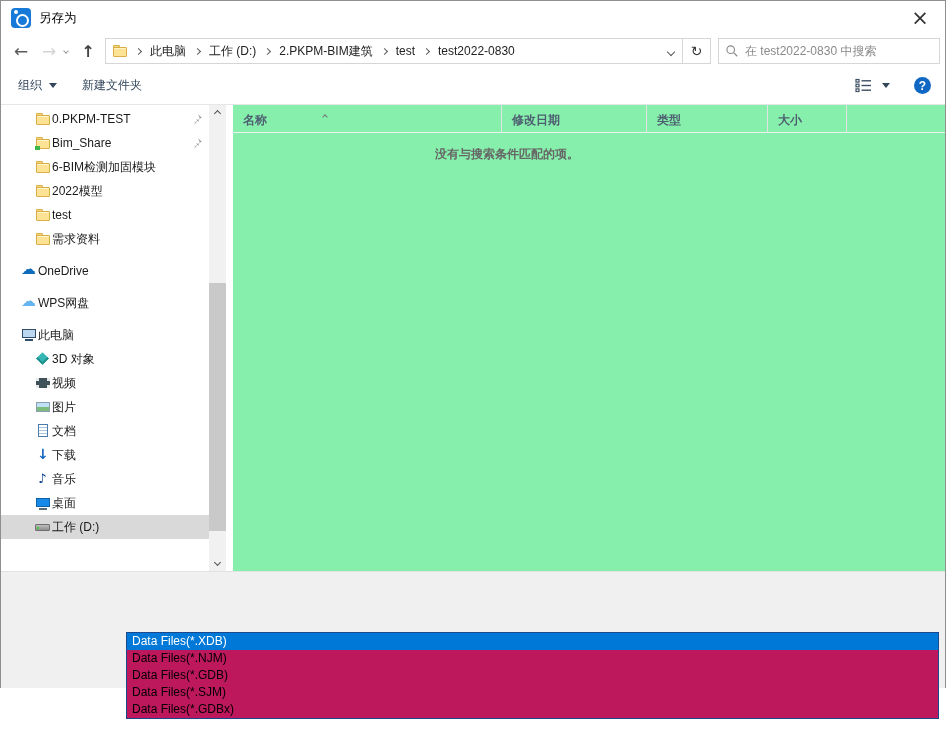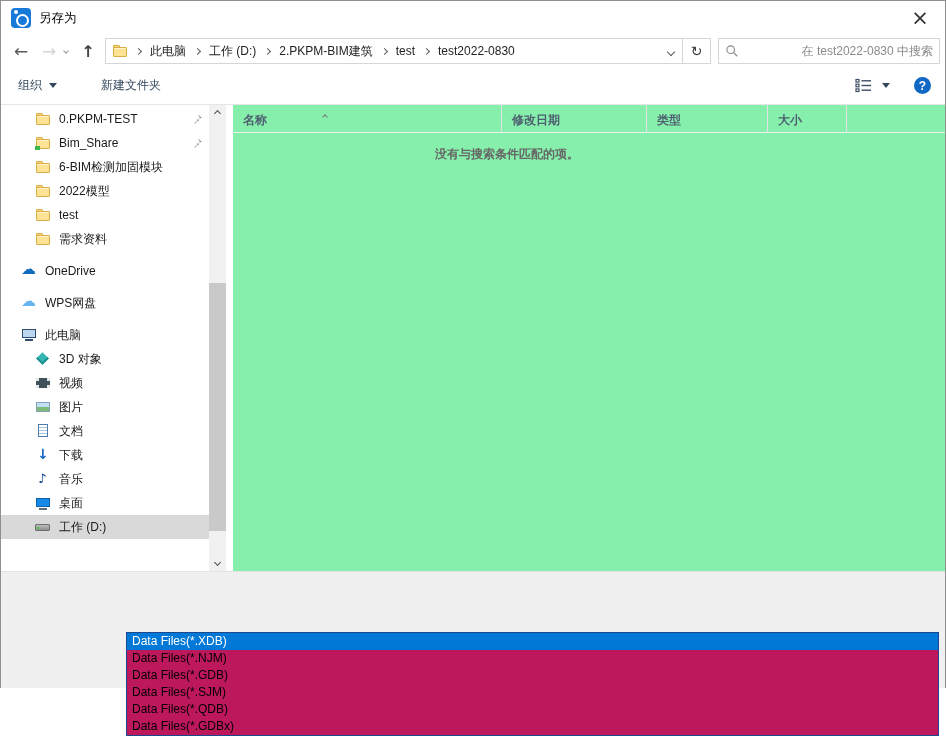--- a/index.html
+++ b/index.html
@@ -43,41 +43,41 @@
   .addressbar { width:578px; height:26px; border:1px solid #d6d6d6; background:#fff;
     display:flex; align-items:center; padding:0 8px 0 6px; }
   .crumbs { display:flex; align-items:center; gap:9px; margin-left:7px; white-space:nowrap; }
   .crumb { color:#222; cursor:default; }
   .addr-chev { margin-left:auto; }
   .refresh-btn { width:28px; height:26px; border:1px solid #d6d6d6; border-left:none;
     display:flex; align-items:center; justify-content:center;
     font-family:"DejaVu Sans",sans-serif; font-size:14px; color:#3c3c3c; }
   .searchbox { flex:1; height:26px; border:1px solid #d6d6d6; margin:0 5px 0 7px;
     display:flex; align-items:center; padding:0 6px; gap:6px; background:#fff; }
-  .searchbox input { border:none; outline:none; flex:1; font:12px "Liberation Sans","DejaVu Sans",sans-serif; color:#333;text-align:right; }
+  .searchbox input { border:none; outline:none; flex:1; font:12px "Liberation Sans","DejaVu Sans",sans-serif; color:#333; }
   .searchbox input::placeholder { color:#8a8a8a; opacity:1; }
 
   
   .toolbar { position:absolute; left:0; top:66px; width:100%; height:38px;
     display:flex; align-items:center; padding:0 14px 0 17px;
     background:#fff; border-bottom:1px solid #e6e6e6; }
   .tool-btn { display:flex; align-items:center; gap:7px; color:#33475c; cursor:default; }
-  .tool-btn + .tool-btn { margin-left:44px; }
+  .tool-btn + .tool-btn { margin-left:25px; }
   .tri-down { width:0; height:0; border-left:4px solid transparent; border-right:4px solid transparent;
     border-top:5px solid #33475c; }
   .toolbar-right { margin-left:auto; display:flex; align-items:center; gap:10px; }
   .help-btn { width:17px; height:17px; border-radius:50%; background:#1168c4; color:#fff;
     font-weight:bold; font-size:12px; display:flex; align-items:center; justify-content:center; margin-left:14px; }
 
   
   .main { position:absolute; left:0; top:104px; width:100%; height:466px; display:flex; background:#fff; }
 
   .sidebar { width:232px; position:relative; flex:none; }
   .tree { width:208px; padding-top:2px; }
-  .tree-item { height:24px; display:flex; align-items:center; gap:7px; position:relative;
+  .tree-item { height:24px; display:flex; align-items:center; position:relative;
     padding-left:34px; cursor:default; }
   .tree-item.root { padding-left:20px; }
   .tree-item.gap-top { margin-top:8px; }
   .tree-item.selected { background:#d9d9d9; }
   .tree-item .label { white-space:nowrap; }
   .pin-icon { position:absolute; right:6px; top:6px; width:12px; height:12px; }
 
   .vscroll { position:absolute; left:208px; top:0; width:17px; height:466px; background:#f1f1f1; }
   .vs-arrow { position:absolute; left:0; width:17px; height:17px; display:flex;
     align-items:center; justify-content:center; }
@@ -379,15 +379,14 @@
 
     
   </div>
 </div>
 
 <div class="popup" id="popup">
     <div class="opt selected">Data Files(*.XDB)</div>
     <div class="opt">Data Files(*.NJM)</div>
     <div class="opt">Data Files(*.GDB)</div>
     <div class="opt">Data Files(*.SJM)</div>
-    <div class="opt">Data Files(*.QDB)</div>
     <div class="opt">Data Files(*.GDBx)</div>
   </div>
 
 </body></html>

